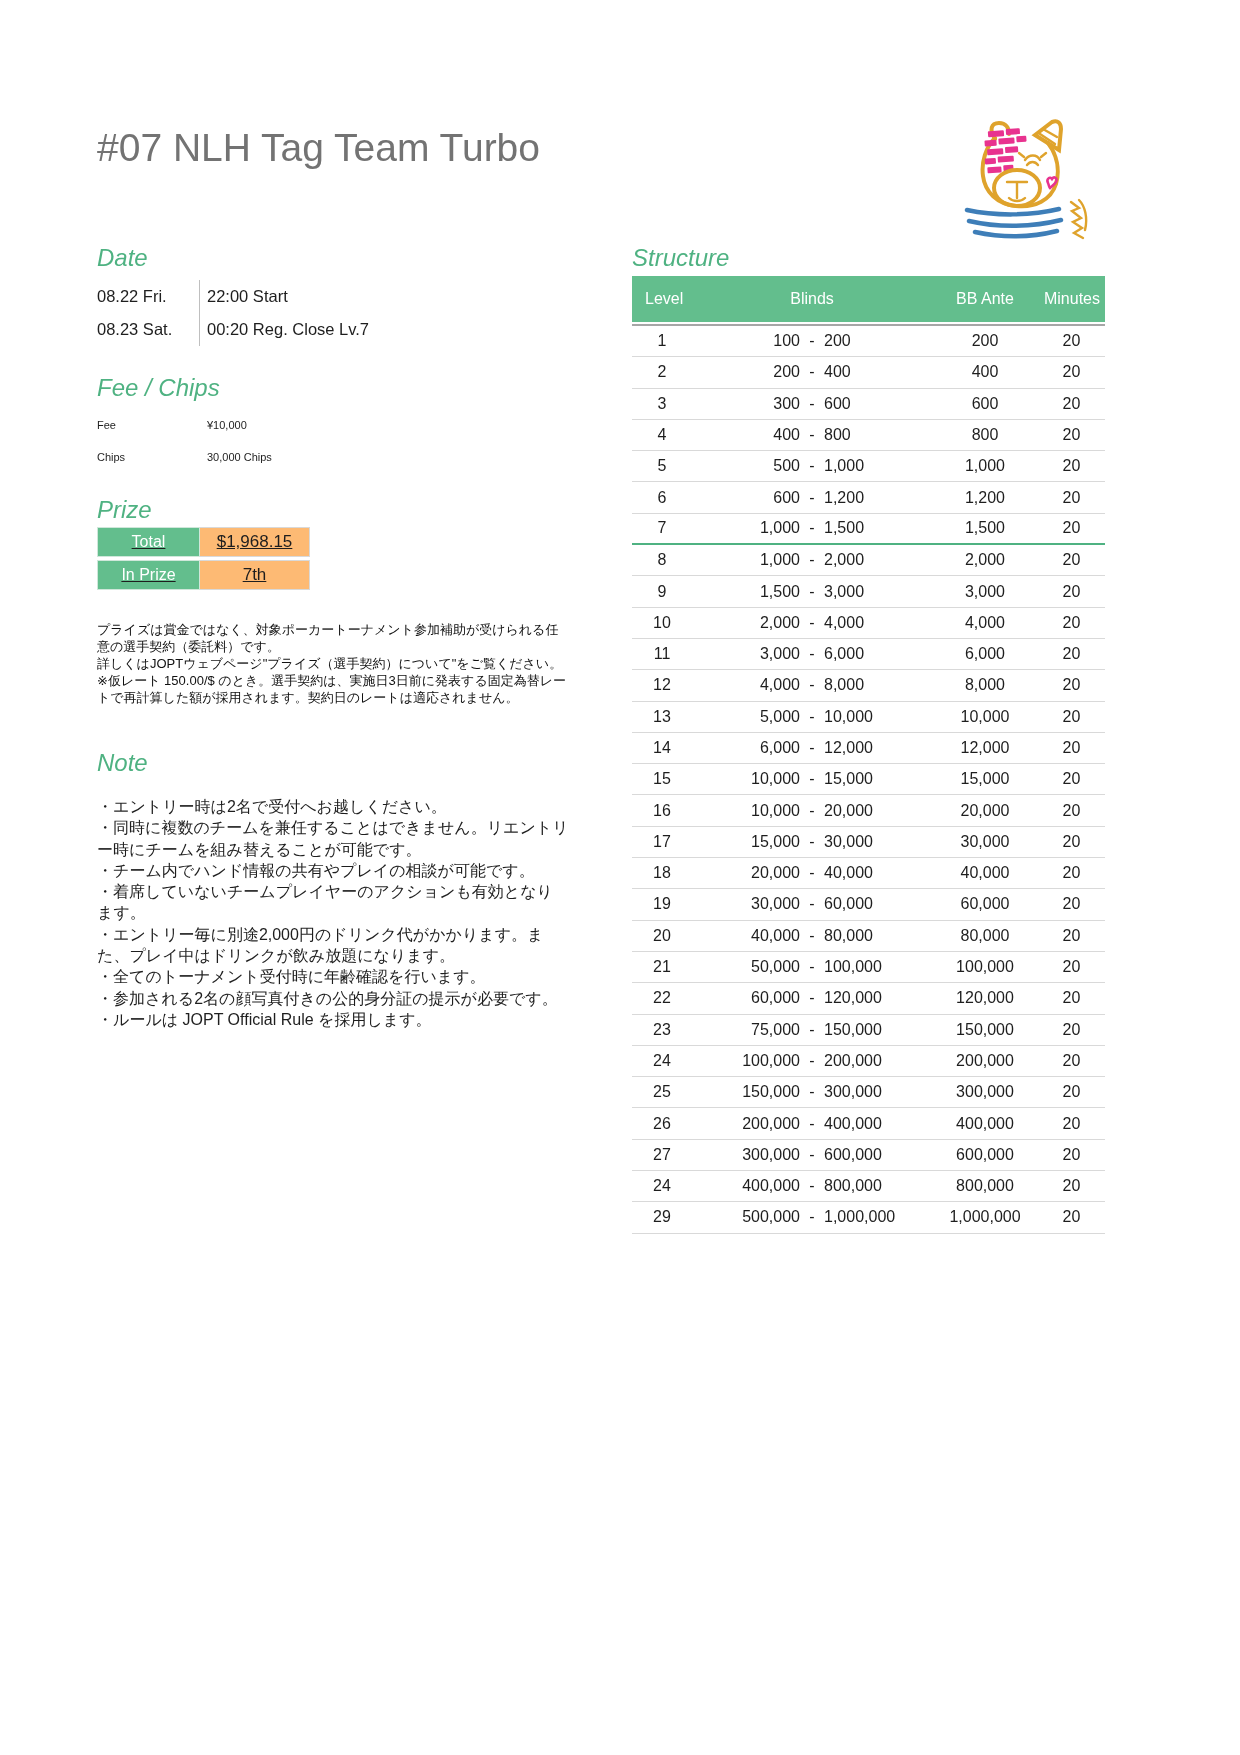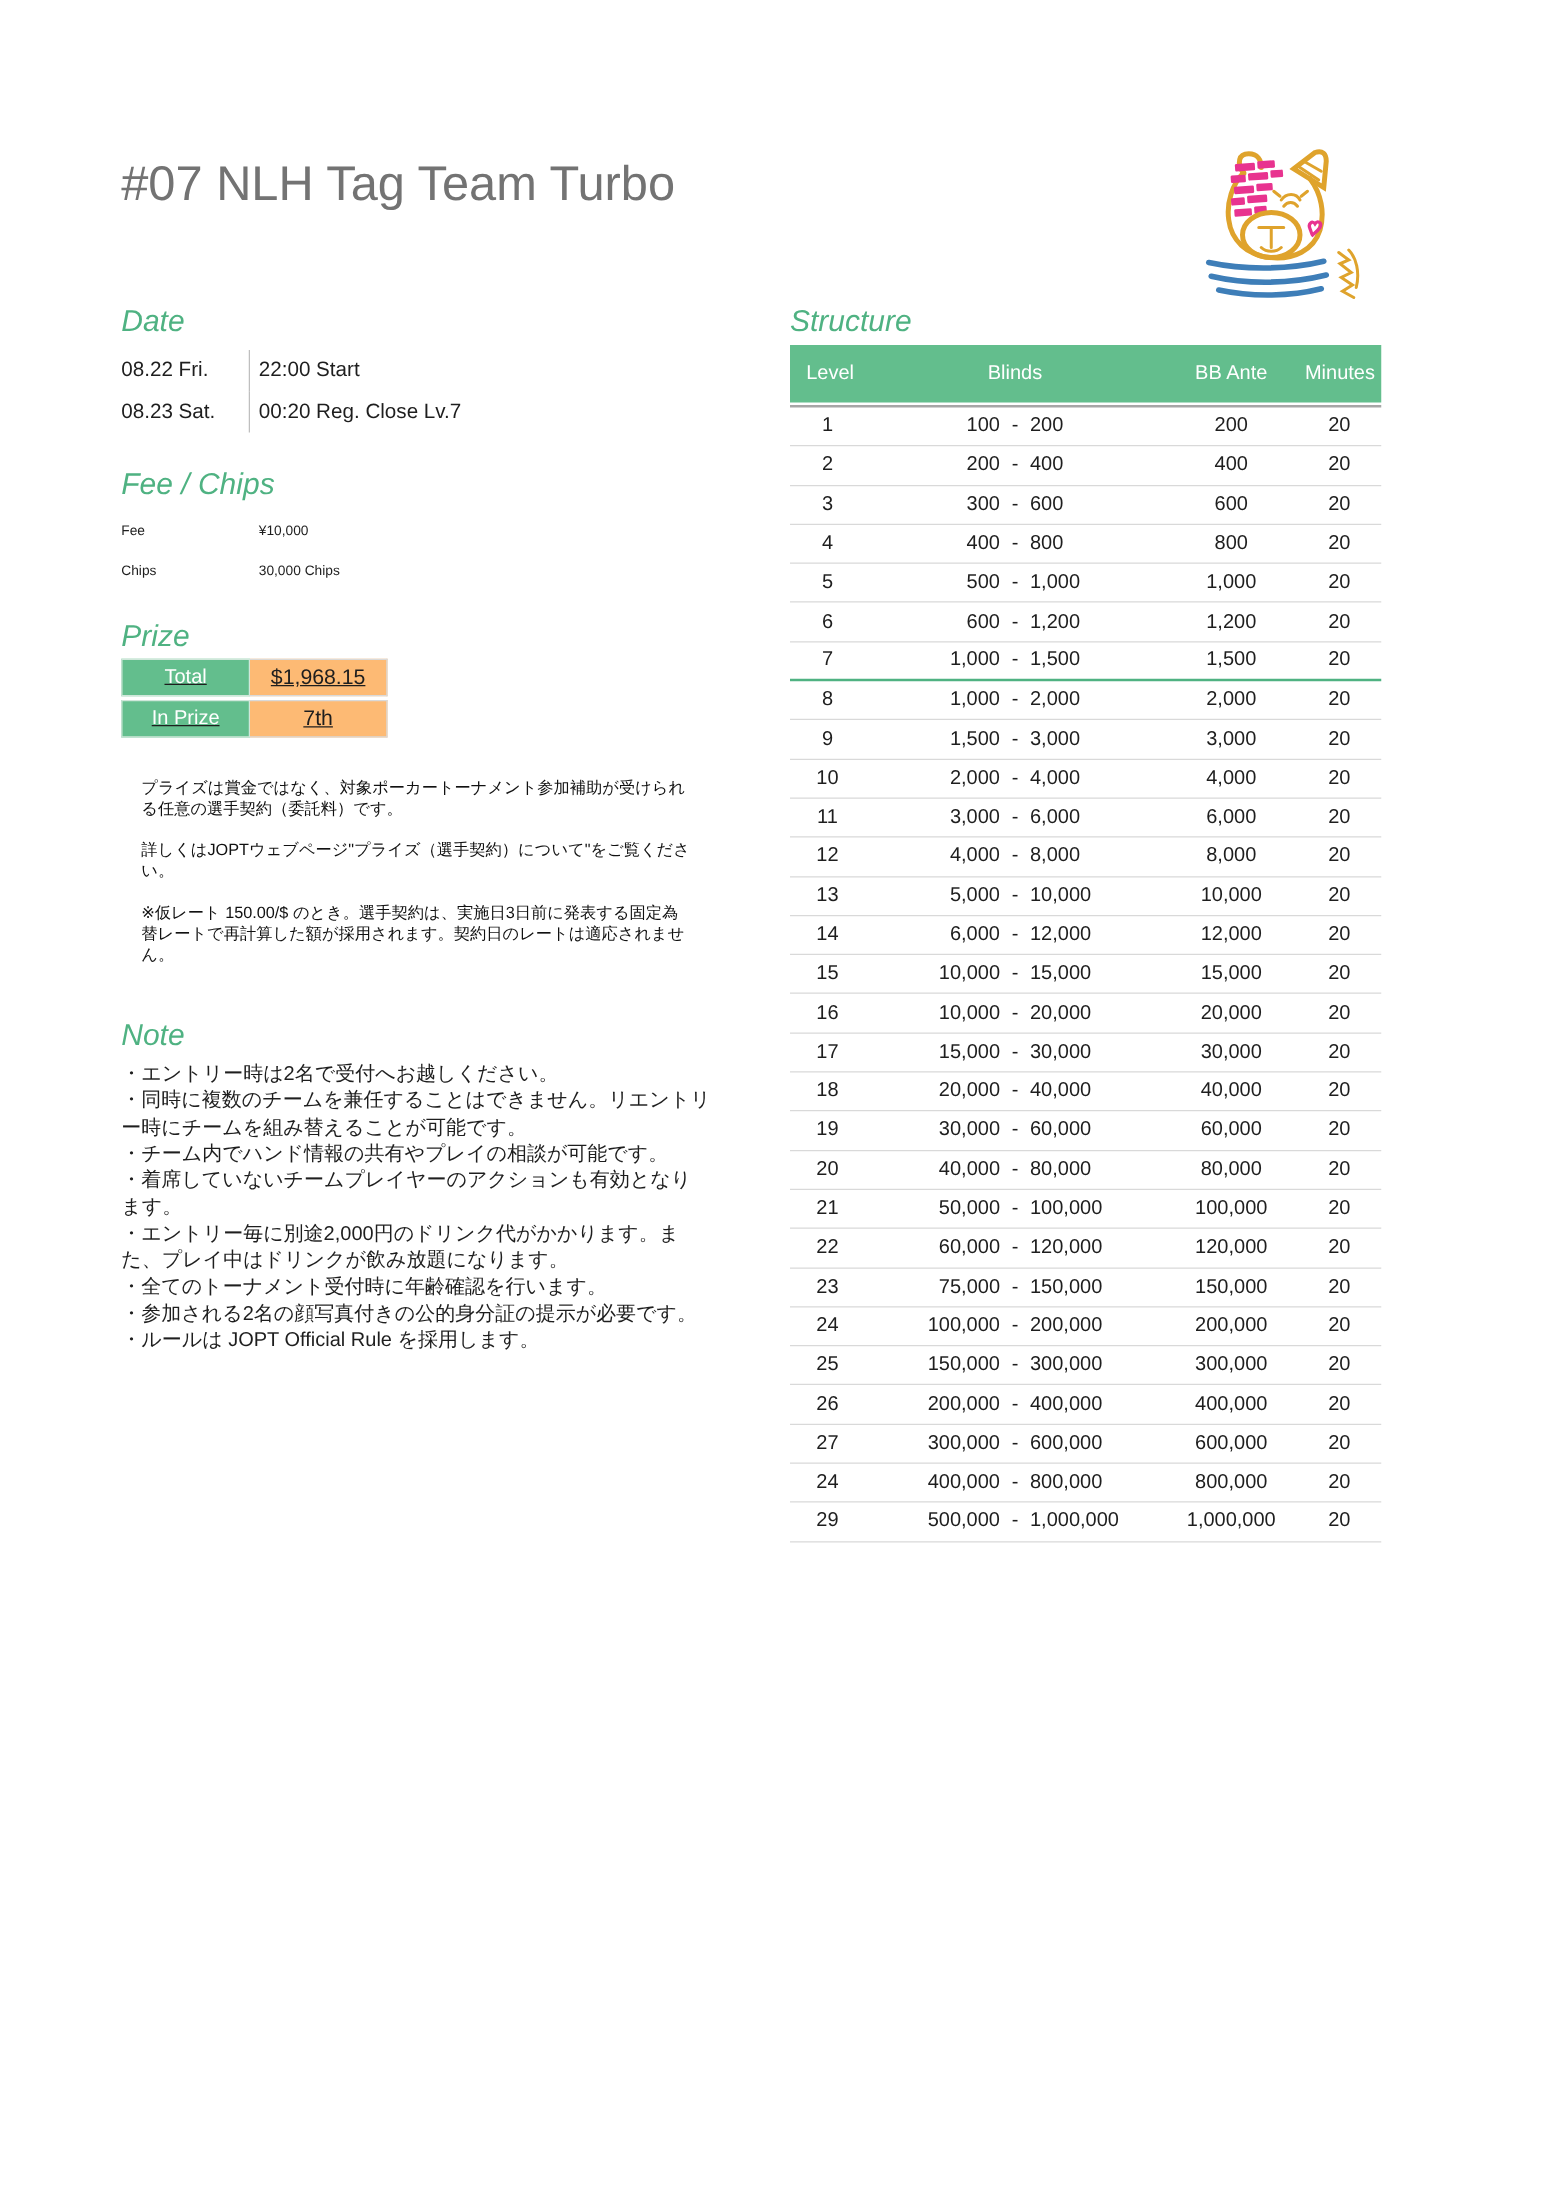--- a/index.html
+++ b/index.html
@@ -40,24 +40,24 @@
   .prize-section{margin-top:24px;}
   .prize-table{margin-top:4px;}
   .prize-row{display:flex;margin-bottom:3px;text-decoration:underline;}
   .prize-key{width:103px;height:30px;background:var(--table-header-green);color:#fff;
              display:flex;align-items:center;justify-content:center;font-size:16px;
              border:1px solid #cfe7da;}
   .prize-val{width:110px;height:30px;display:flex;align-items:center;justify-content:center;
              font-size:17px;border:1px solid var(--row-border);border-left:none;background:#fdba74;}
 
   .disclaimer{margin-top:31px;font-size:13px;line-height:17px;color:#111;}
-  .disclaimer p{margin:16px;}
+  .disclaimer p{margin:0;}
 
   .note-section{margin-top:44px;}
-  .note-list{margin-top:7px;font-size:16px;line-height:21.3px;list-style:none;}
+  .note-list{margin-top:20px;font-size:16px;line-height:21.3px;list-style:none;}
 
   
   .right-col{position:absolute;left:632px;top:245px;width:473px;}
   .structure-table{margin-top:5px;}
   .thead{display:flex;height:46px;background:var(--table-header-green);color:#ffffff;
          align-items:center;font-size:16px;}
   .h-level{width:60px;padding-left:13px;}
   .h-blinds{width:240px;text-align:center;}
   .h-ante{width:106px;text-align:center;}
   .h-min{width:67px;text-align:right;padding-right:5px;}

